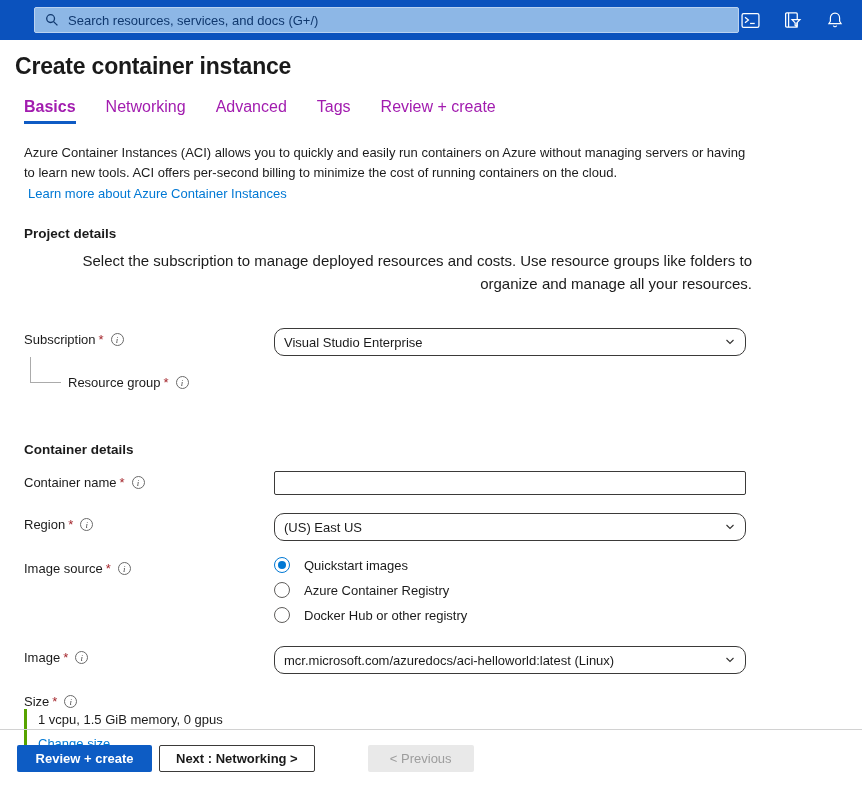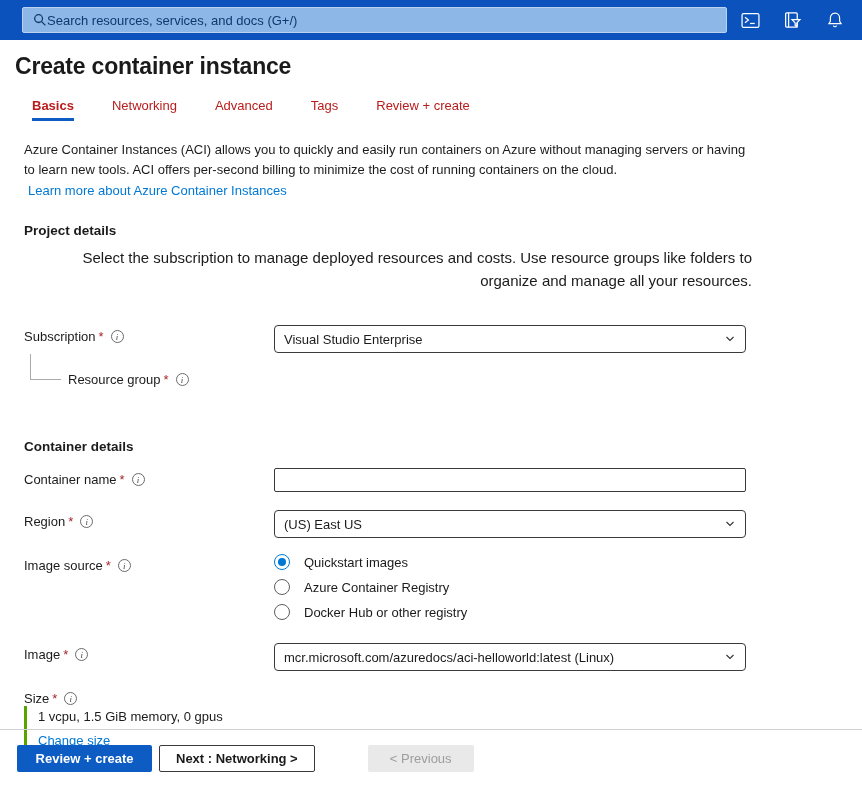--- a/index.html
+++ b/index.html
@@ -4,36 +4,36 @@
 <style>
   * { margin:0; padding:0; box-sizing:border-box; }
   html,body { width:862px; height:786px; }
   body {
     position:relative; overflow:hidden; background:#fff; color:#1b1b1b;
     font-family:"Liberation Sans", sans-serif;
   }
   
   .topbar { height:40px; background:var(--header-blue); display:flex; align-items:center; padding:0 14px; }
   .search-box {
-    display:flex; align-items:center; height:26px; width:705px; margin-left:8px;
+    display:flex; align-items:center; gap:9px; height:26px; width:705px; margin-left:20px;
     background:var(--search-bg); border:1px solid var(--search-border); border-radius:2px; padding:0 10px;
   }
   .search-box input {
     flex:1; border:none; outline:none; background:transparent;
     font-size:13px; color:var(--search-text); font-family:inherit;
   }
   .search-box input::placeholder { color:var(--search-text); opacity:1; }
   .topbar-icons { display:flex; align-items:center; gap:23px; margin-left:auto; padding-right:4px; }
   .tb-icon { width:19px; height:19px; display:inline-flex; align-items:center; justify-content:center; cursor:pointer; }
 
   
   .page { padding:0 24px; }
   .title { font-size:23px; font-weight:700; margin:13px 0 0 -9px; letter-spacing:-.2px; color:#1a1a1a; }
   .tabs { display:flex; gap:30px; margin-top:18px; }
-  .tab { font-size:13px; padding-bottom:5px; cursor:pointer; color:#b91c1c;margin-left:8px; }
+  .tab { font-size:16px; padding-bottom:5px; cursor:pointer; color:#a21caf; }
   .tab.active { font-weight:700; border-bottom:3px solid var(--tab-underline); }
 
   .intro { margin-top:19px; font-size:13px; line-height:1.5; max-width:728px; }
   .link { color:var(--link-blue); text-decoration:none; font-size:13px; cursor:pointer; }
   .learn-more { display:inline-block; margin-top:4px; padding-left:4px; }
 
   .section-heading { font-size:13.5px; font-weight:700; margin-top:24px; }
   .section-desc { margin-top:9px; font-size:15px; line-height:1.5; max-width:728px;text-align:right; }
 
   
@@ -42,21 +42,21 @@
   .control-cell { width:472px; }
   .req { color:var(--required-red); margin-left:3px; }
   .info-icon {
     width:13px; height:13px; flex:none; margin-left:7px; border:1px solid #6a6a6a; border-radius:50%;
     display:inline-flex; align-items:center; justify-content:center;
     font-size:9px; color:#4a4a4a; font-family:"Liberation Serif", serif; font-style:italic;
   }
   .info-icon::after { content:"i"; }
 
   .dropdown {
-    height:24px; border:1px solid #3b3a39; border-radius:4px; background:#fff;
+    height:24px; border:1px solid #3b3a39; border-radius:10px; background:#fff;
     display:flex; align-items:center; justify-content:space-between;
     padding:13px 9px; font-size:13px; cursor:pointer;
   }
   .text-input {
     width:100%; height:24px; border:1px solid #3b3a39; border-radius:2px;
     padding:0 8px; font-size:13px; font-family:inherit;
   }
 
   .row-subscription { margin-top:33px;text-align:center; }
   .row-rg { margin-top:15px; }

